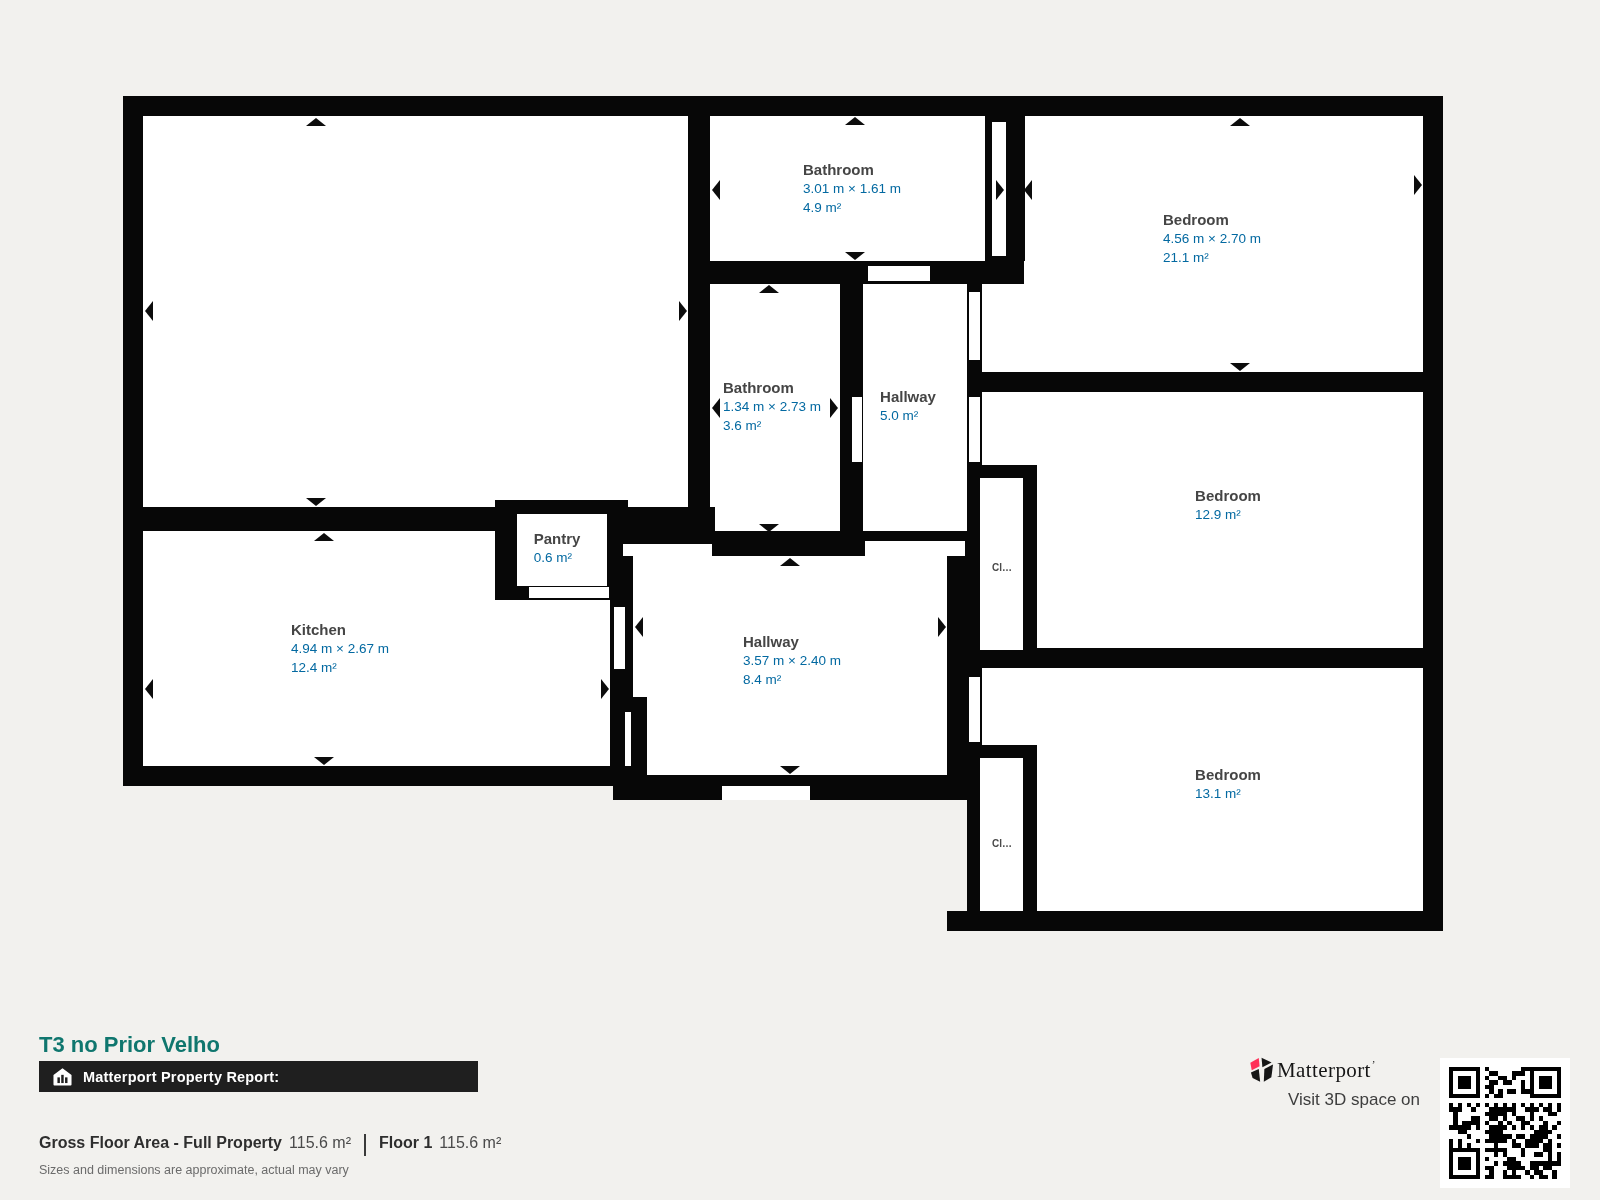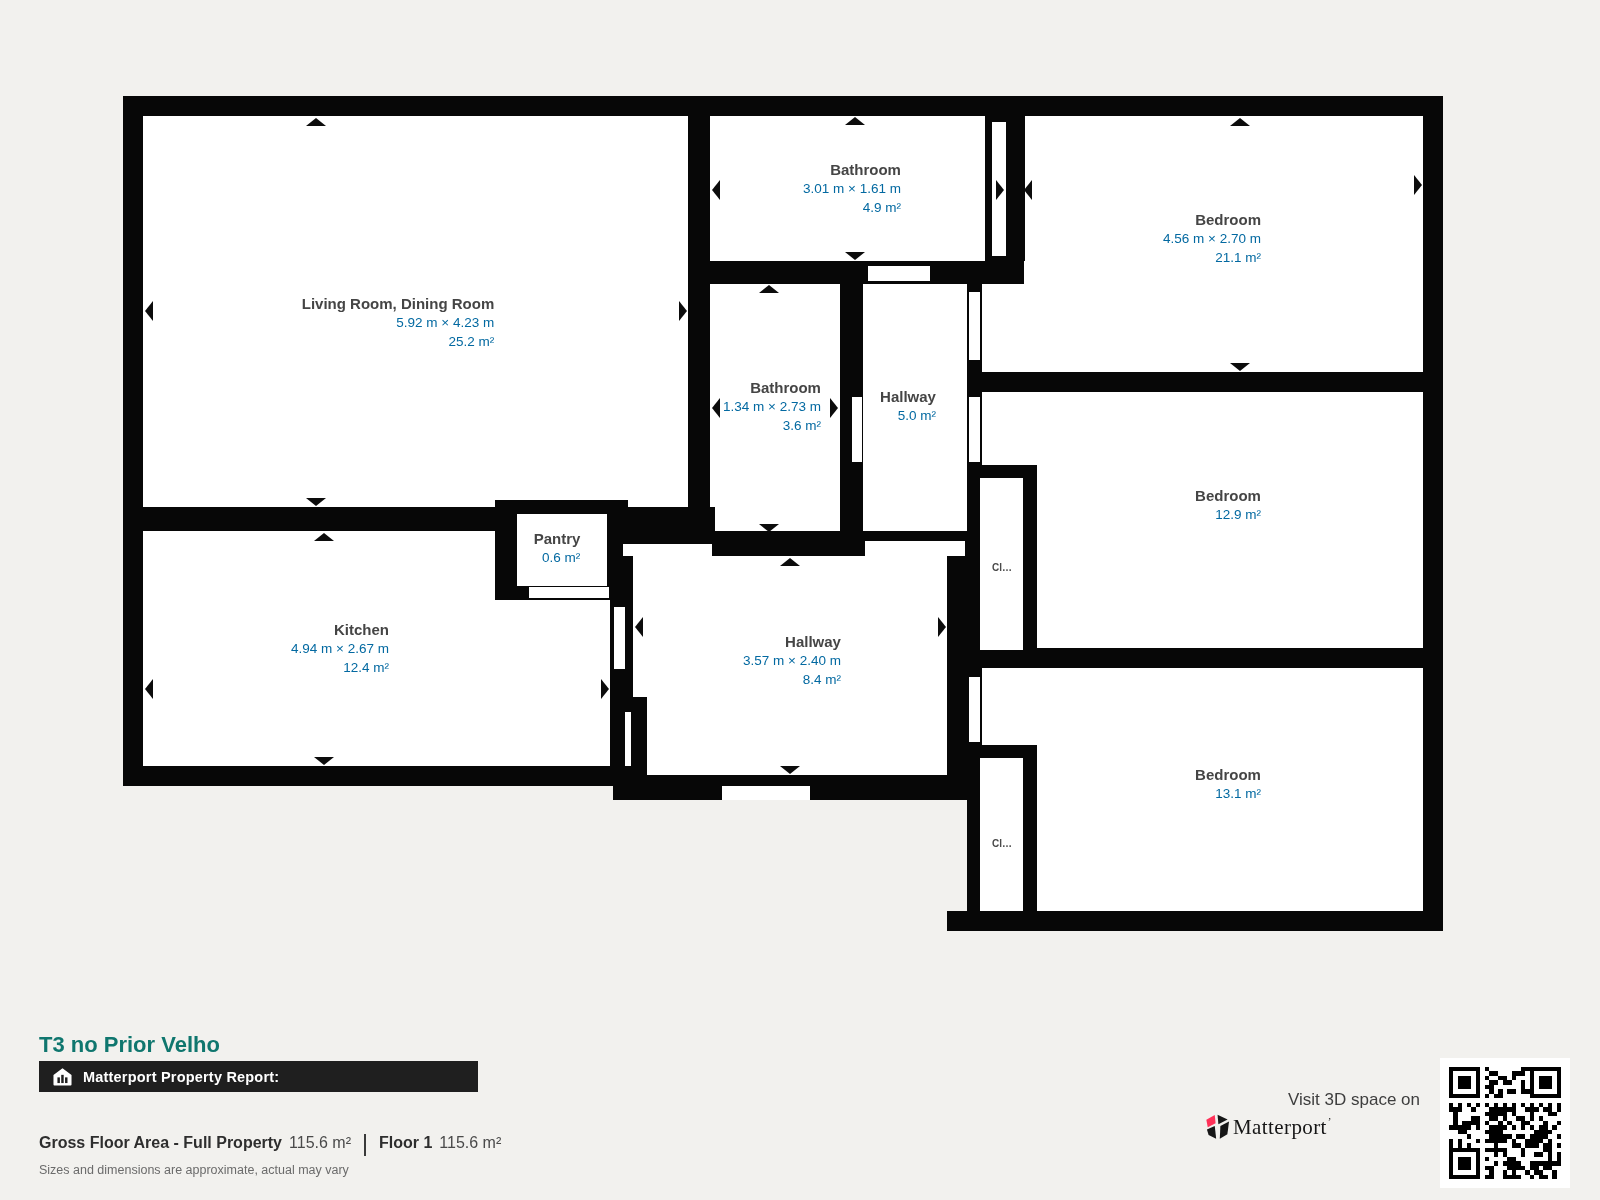--- a/index.html
+++ b/index.html
@@ -6,21 +6,21 @@
   body{
     width:1600px;height:1200px;position:relative;overflow:hidden;
     background:#f2f1ee;
     font-family:"Liberation Sans",sans-serif;
   }
   #plan{position:absolute;left:0;top:0;width:1600px;height:1200px}
   .room{position:absolute;background:#ffffff}
   .wall{position:absolute;background:#070707}
   .gap{position:absolute;background:#ffffff}
   .room-label{
-    position:absolute;text-align:right;white-space:nowrap;
+    position:absolute;text-align:left;white-space:nowrap;
     transform:translate(-50%,-50%);color:#4a4a4a;line-height:19px;
   }
   .room-name{font-weight:700;font-size:15px;color:#454545}
   .room-dims,.room-area{font-size:13.5px;color:#0369a1}
   .closet-label{
     position:absolute;transform:translate(-50%,-50%);
     font-weight:700;font-size:10px;color:#4a4a4a;white-space:nowrap;
   }
   .ar{position:absolute;width:0;height:0;line-height:0}
   .ar.up{border-left:10px solid transparent;border-right:10px solid transparent;border-bottom:8px solid #0c0c0c}
@@ -37,21 +37,21 @@
   .mpr-bar-label{font-size:14.5px;font-weight:700;letter-spacing:.2px}
   .prop-name{position:absolute;left:39px;top:1032px;font-size:22px;font-weight:700;color:#0f766e}
   .area-line{position:absolute;left:39px;top:1134px;display:flex;align-items:flex-start;font-size:16px;color:#222}
   .area-line .lbl{font-weight:700;color:#2e2e2e}
   .area-line .val{color:#4a4a4a;margin-left:7px}
   .vsep{width:2px;height:22px;background:#3a3a3a;margin:0 13px}
   .disclaimer{position:absolute;left:39px;top:1163px;font-size:12.5px;color:#6b6b6b}
 
   
   .visit{position:absolute;left:1203px;top:1090px;width:217px;text-align:right;font-size:17px;color:#3e3e3e}
-  .brand-row{position:absolute;left:1203px;top:1113px;width:217px;display:flex;justify-content:flex-start;align-items:center;gap:2px}
+  .brand-row{position:absolute;left:1203px;top:1056px;width:217px;display:flex;justify-content:center;align-items:center;gap:2px}
   .brand-word{font-family:"Liberation Serif",serif;font-size:21px;color:#161616;letter-spacing:.4px}
   .brand-tick{font-family:"Liberation Serif",serif;font-size:11px;color:#161616;vertical-align:9px;margin-left:1px}
   .qr-box{position:absolute;left:1440px;top:1058px;width:130px;height:130px;background:#fff;box-sizing:border-box;padding:9px}
 </style>
 </head>
 <body>
 
 <div id="plan">
 
   <i class="room" style="left:143px;top:116px;width:545px;height:391px"></i>
@@ -122,25 +122,20 @@
   <i class="ar dn" style="left:1230px;top:363px"></i>
   <i class="ar up" style="left:759px;top:285px"></i>
   <i class="ar dn" style="left:759px;top:524px"></i>
   <i class="ar lf" style="left:712px;top:398px"></i>
   <i class="ar rt" style="left:830px;top:398px"></i>
   <i class="ar up" style="left:780px;top:558px"></i>
   <i class="ar dn" style="left:780px;top:766px"></i>
   <i class="ar lf" style="left:635px;top:617px"></i>
   <i class="ar rt" style="left:938px;top:617px"></i>
 
-  <div class="room-label" style="left:398px;top:322px">
-    <div class="room-name">Living Room, Dining Room</div>
-    <div class="room-dims">5.92 m × 4.23 m</div>
-    <div class="room-area">25.2 m²</div>
-  </div>
   <div class="room-label" style="left:340px;top:648px">
     <div class="room-name">Kitchen</div>
     <div class="room-dims">4.94 m × 2.67 m</div>
     <div class="room-area">12.4 m²</div>
   </div>
   <div class="room-label" style="left:557px;top:548px">
     <div class="room-name">Pantry</div>
     <div class="room-area">0.6 m²</div>
   </div>
   <div class="room-label" style="left:852px;top:188px">

